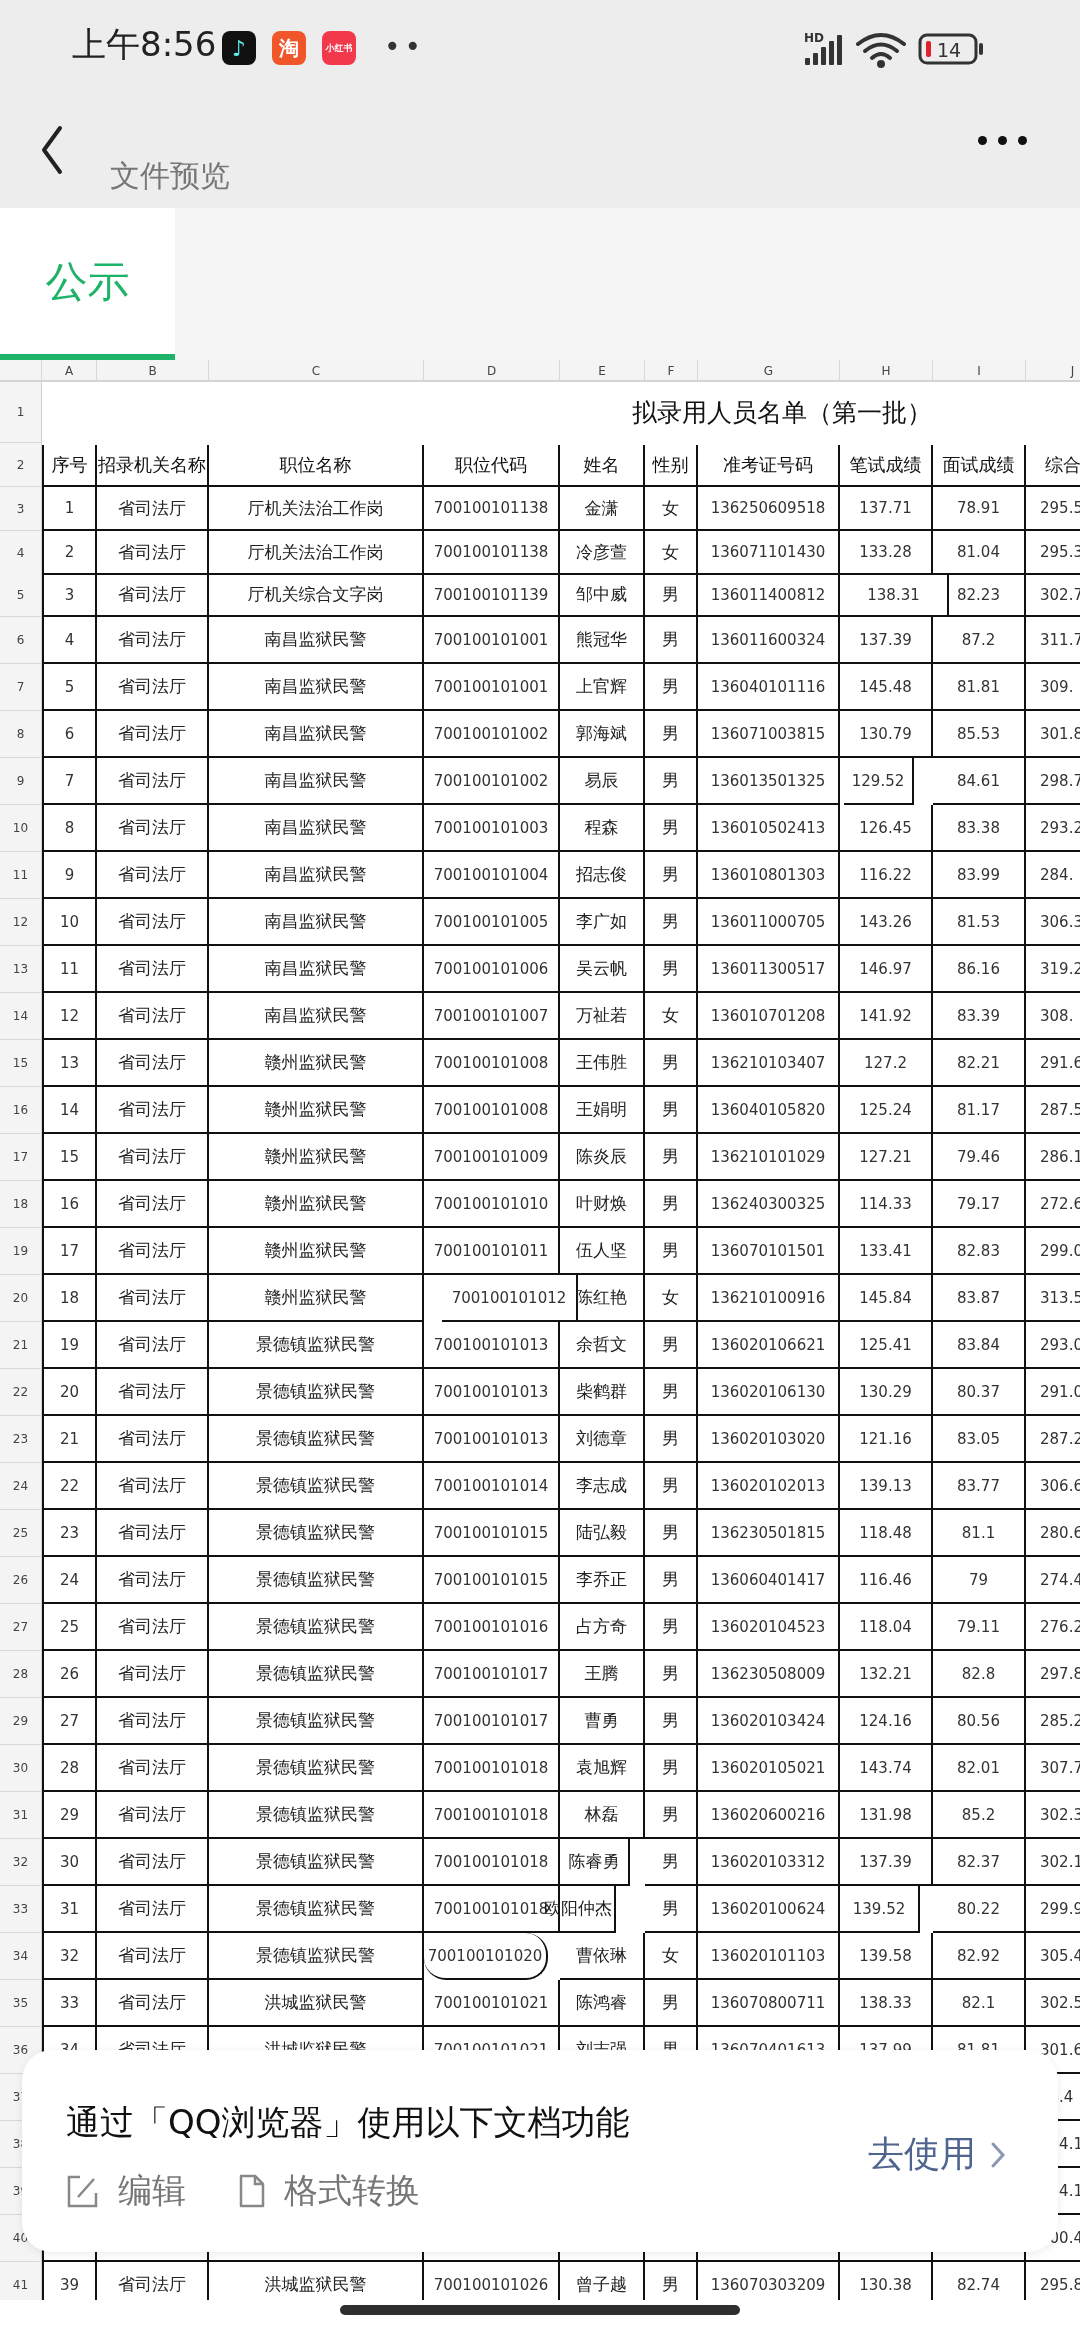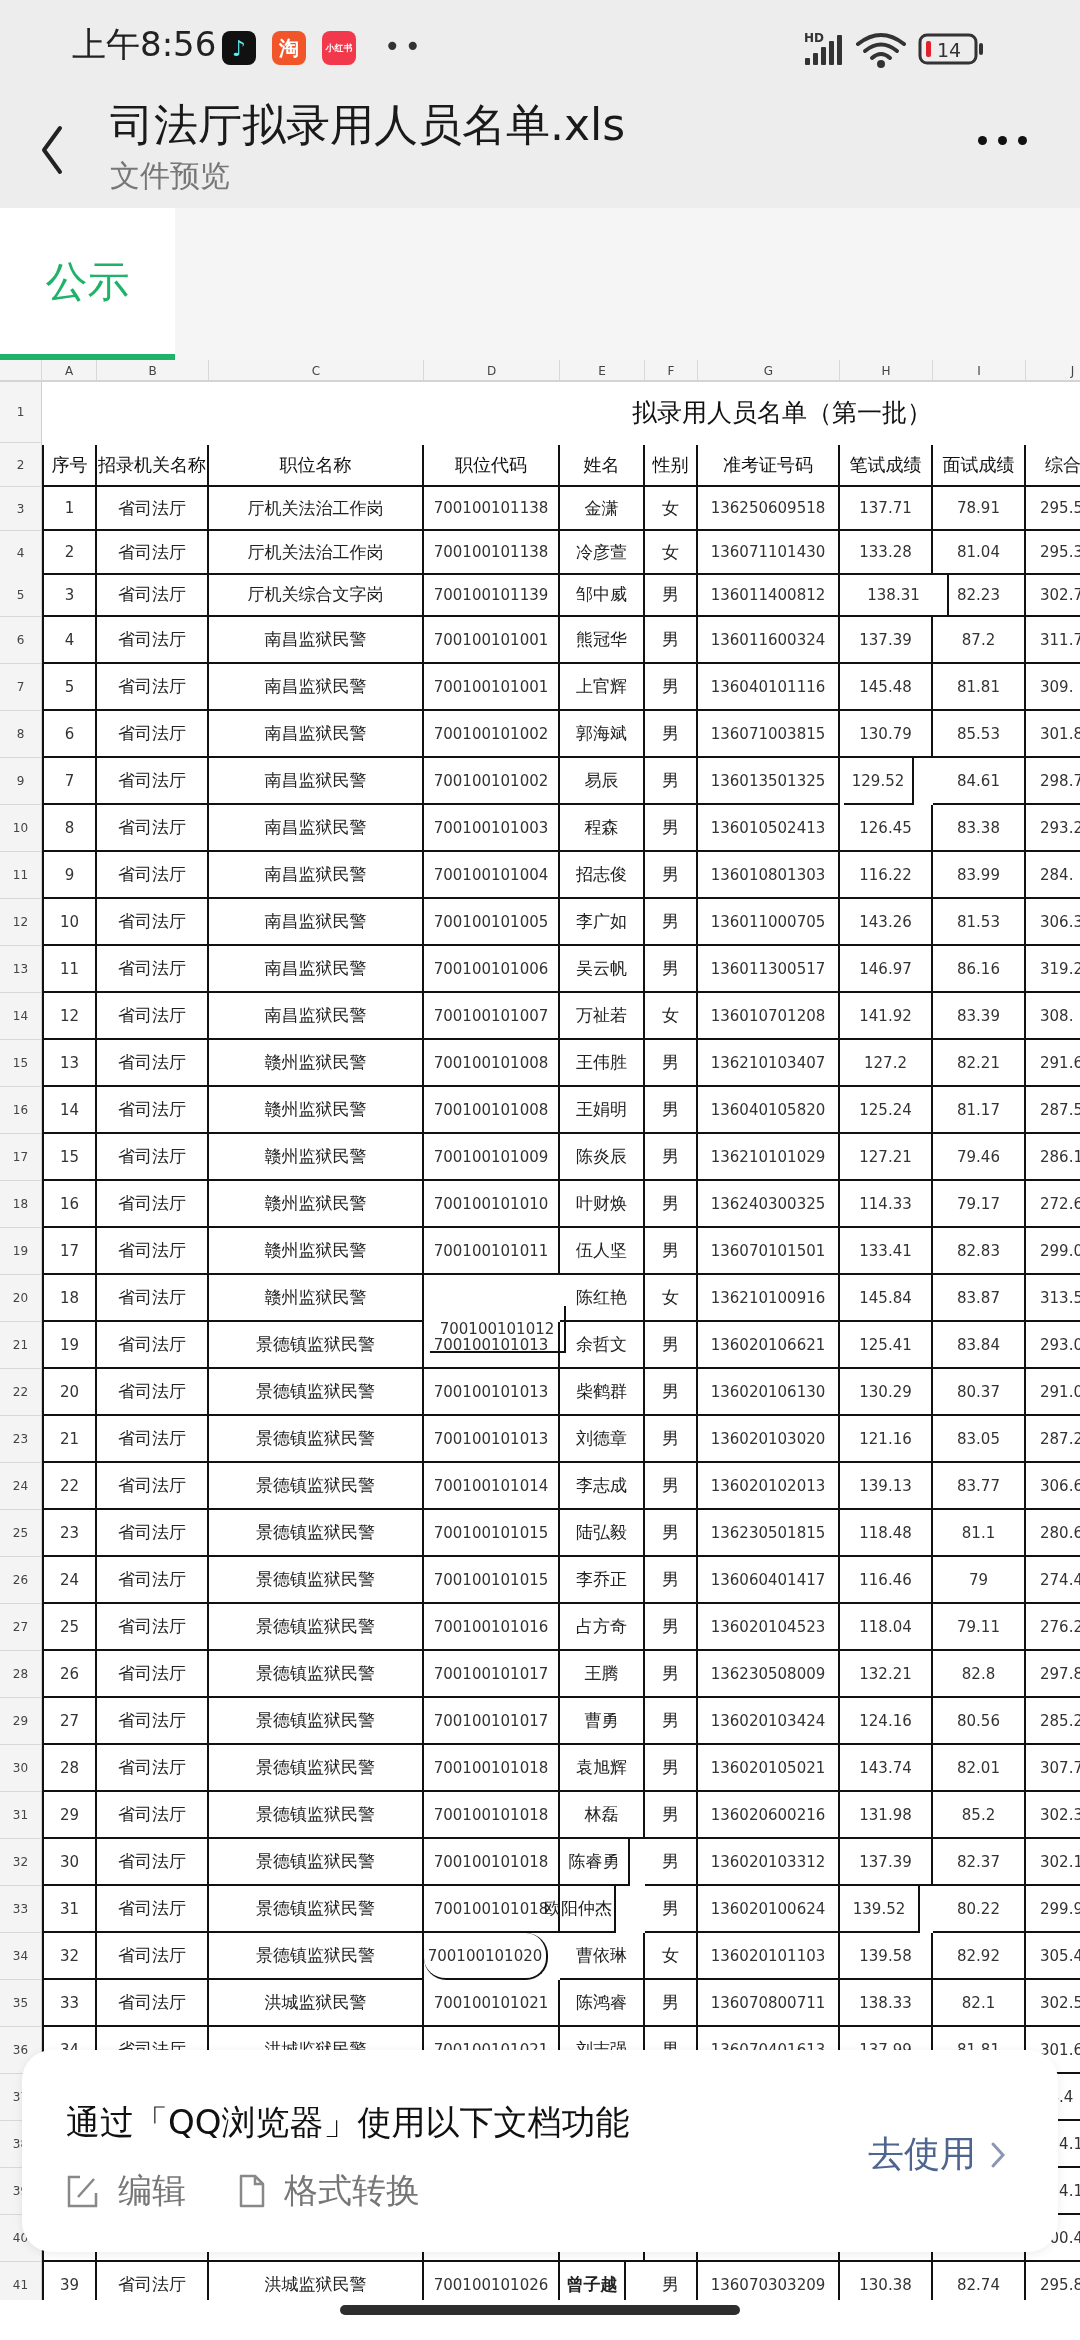--- a/index.html
+++ b/index.html
@@ -79,21 +79,20 @@
     </svg>
   </div>
 </div>
 
 <div class="titlebar">
   <div class="back">
     <svg width="40" height="60" viewBox="0 0 40 60">
         <path d="M26 10 L10 32 L26 54" fill="none" stroke="#222" stroke-width="4" stroke-linecap="round" stroke-linejoin="round"></path>
       </svg>
   </div>
-  <div class="title">司法厅拟录用人员名单.xls</div>
   <div class="subtitle">文件预览</div>
   <div class="more"><span></span><span></span><span></span></div>
 </div>
 
 <div class="tabbar">
   <div class="tab">
     <div class="tab-label">公示</div>
     <div class="tab-underline"></div>
   </div>
 </div>
@@ -347,21 +346,21 @@
         <div class="cell num" style="left: 656px; width: 142px;">136070101501</div>
         <div class="cell num" style="left: 798px; width: 93px;">133.41</div>
         <div class="cell num" style="left: 891px; width: 93px;">82.83</div>
         <div class="cell num" style="left: 984px; width: 94px; justify-content: flex-start; padding-left: 14px;">299.0</div>
       </div>
       <div class="rowhead" style="top: 915px; height: 47px;">20</div>
       <div class="row" style="top: 915px; height: 47px;">
         <div class="cell num" style="left: 0px; width: 55px; border-left: 2px solid rgb(17, 17, 17);">18</div>
         <div class="cell" style="left: 55px; width: 112px;">省司法厅</div>
         <div class="cell" style="left: 167px; width: 215px;">赣州监狱民警</div>
-        <div class="cell num" style="left: 388px; width: 136px; margin-top: 31px;">700100101012</div>
+        <div class="cell num" style="left: 400px; width: 136px;">700100101012</div>
         <div class="cell" style="left: 518px; width: 85px;">陈红艳</div>
         <div class="cell" style="left: 603px; width: 53px;">女</div>
         <div class="cell num" style="left: 656px; width: 142px;">136210100916</div>
         <div class="cell num" style="left: 798px; width: 93px;">145.84</div>
         <div class="cell num" style="left: 891px; width: 93px;">83.87</div>
         <div class="cell num" style="left: 984px; width: 94px; justify-content: flex-start; padding-left: 14px;">313.5</div>
       </div>
       <div class="rowhead" style="top: 962px; height: 47px;">21</div>
       <div class="row" style="top: 962px; height: 47px;">
         <div class="cell num" style="left: 0px; width: 55px; border-left: 2px solid rgb(17, 17, 17);">19</div>
@@ -621,21 +620,21 @@
         <div class="cell num" style="left: 798px; width: 93px;"></div>
         <div class="cell num" style="left: 891px; width: 93px;"></div>
         <div class="cell num" style="left: 984px; width: 94px; justify-content: flex-start; padding-left: 14px;">300.4</div>
       </div>
       <div class="rowhead" style="top: 1902px; height: 47px;">41</div>
       <div class="row" style="top: 1902px; height: 47px;">
         <div class="cell num" style="left: 0px; width: 55px; border-left: 2px solid rgb(17, 17, 17);">39</div>
         <div class="cell" style="left: 55px; width: 112px;">省司法厅</div>
         <div class="cell" style="left: 167px; width: 215px;">洪城监狱民警</div>
         <div class="cell num" style="left: 382px; width: 136px;">700100101026</div>
-        <div class="cell" style="left: 518px; width: 66px; font-weight: bold;">曾子越</div>
+        <div class="cell" style="left: 518px; width: 85px;">曾子越</div>
         <div class="cell" style="left: 603px; width: 53px;">男</div>
         <div class="cell num" style="left: 656px; width: 142px;">136070303209</div>
         <div class="cell num" style="left: 798px; width: 93px;">130.38</div>
         <div class="cell num" style="left: 891px; width: 93px;">82.74</div>
         <div class="cell num" style="left: 984px; width: 94px; justify-content: flex-start; padding-left: 14px;">295.8</div>
       </div>
     </div>
 </div>
 <div class="bottom-bg"></div>
 

